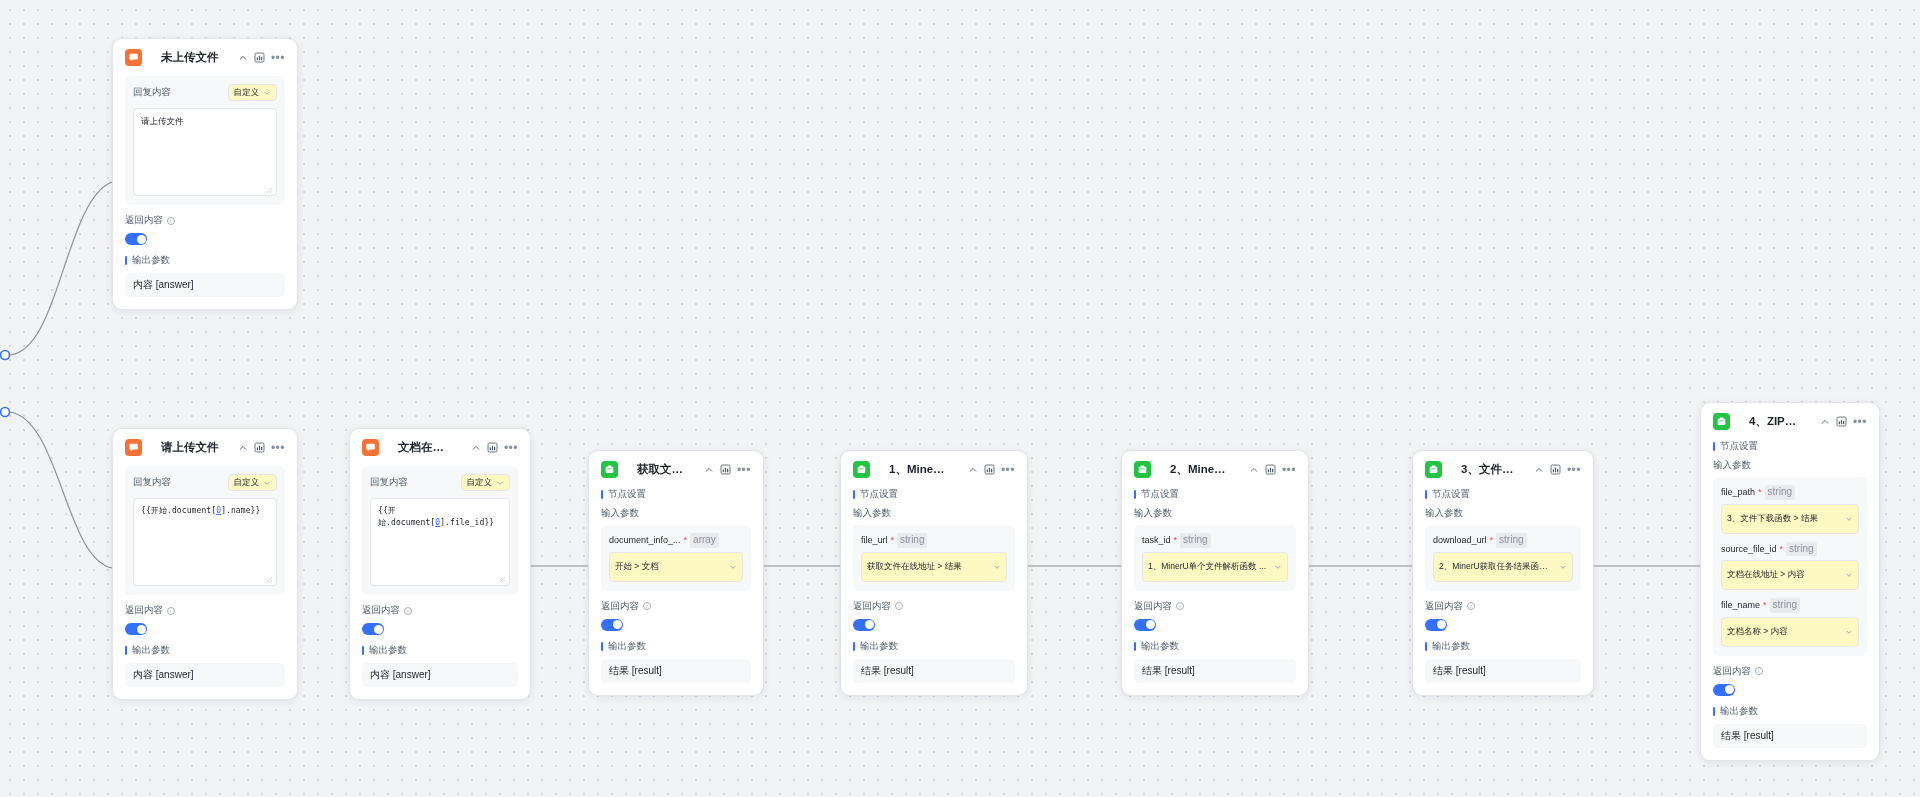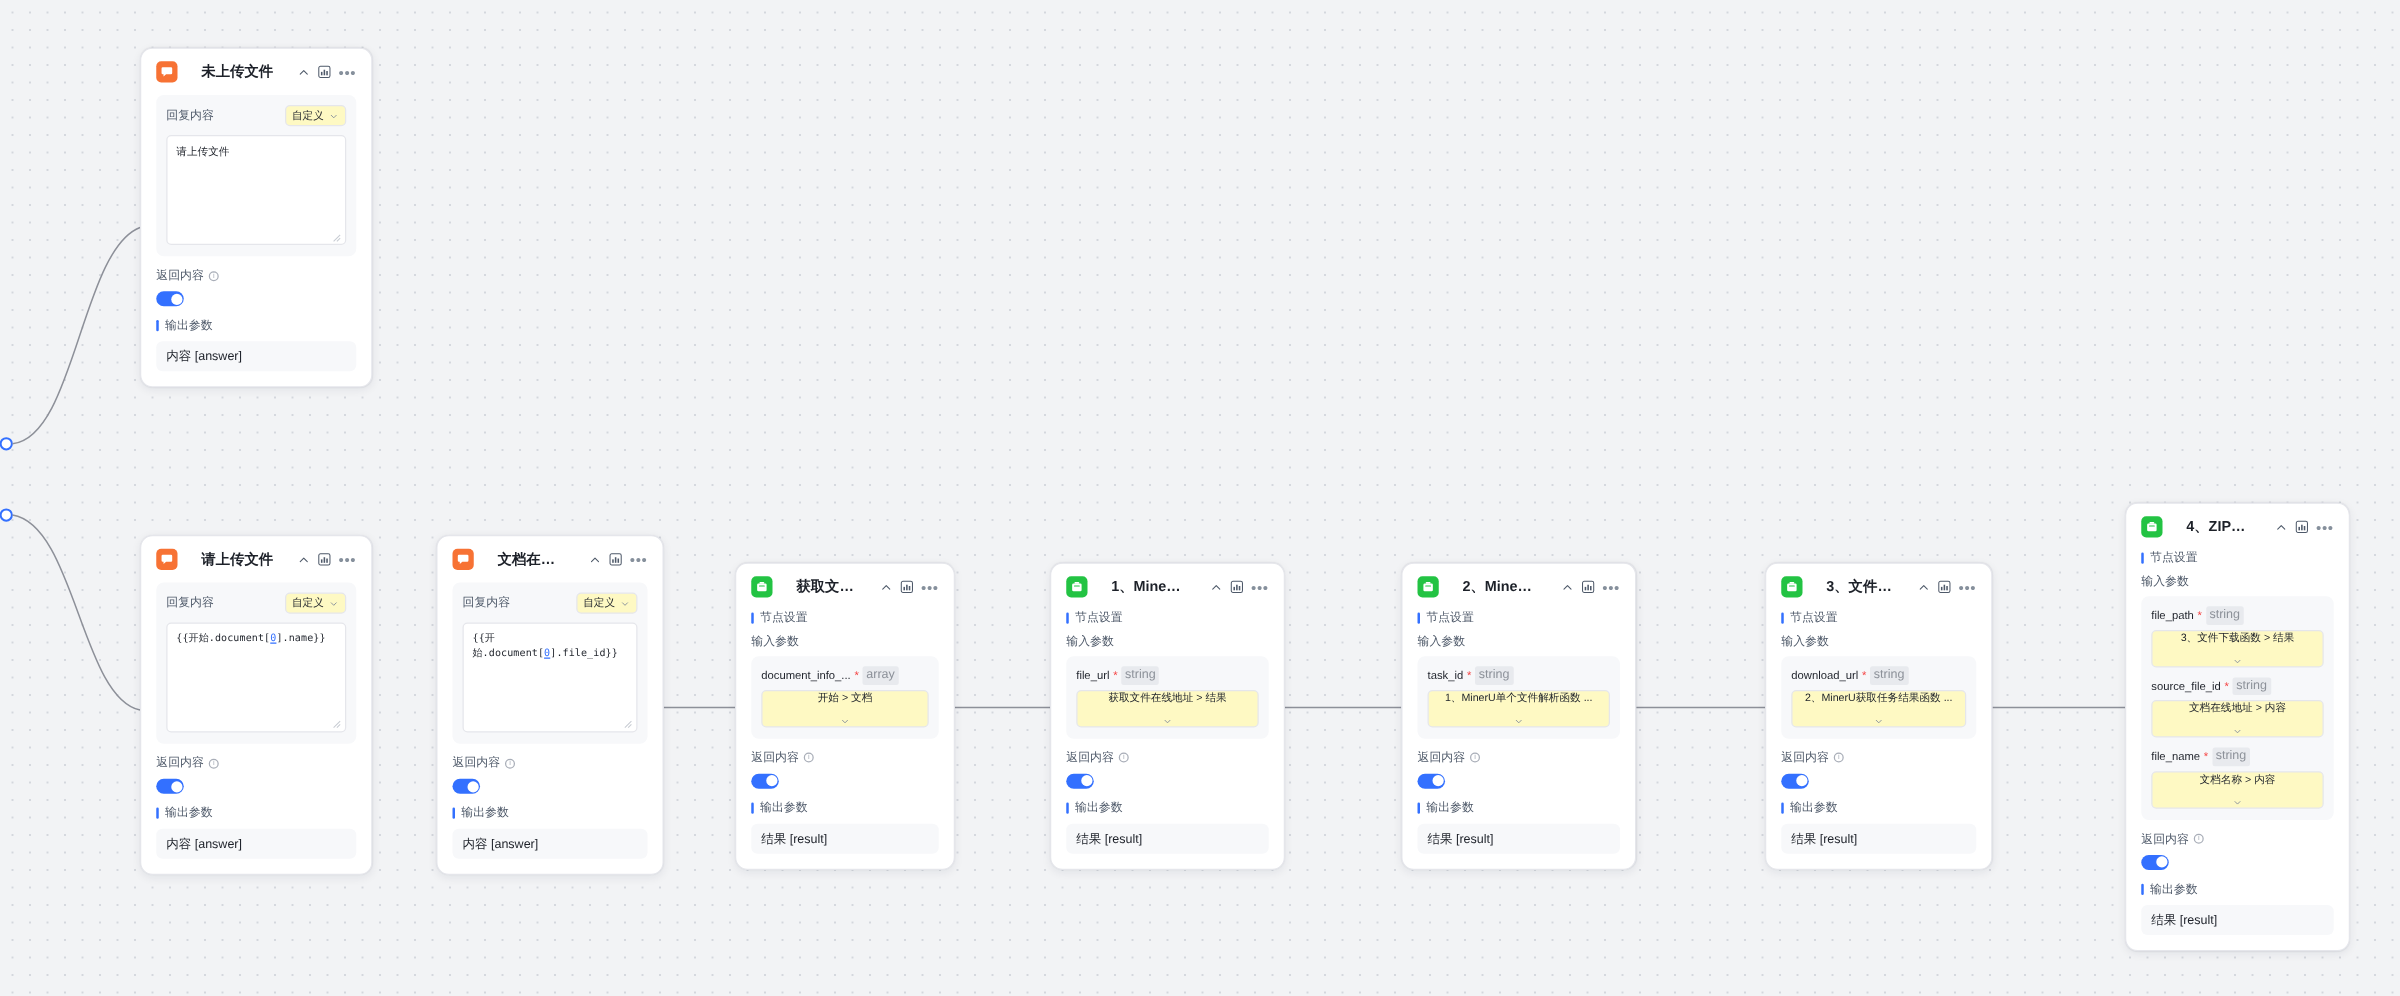--- a/index.html
+++ b/index.html
@@ -100,21 +100,21 @@
     display: flex; align-items: center; justify-content: space-between;
     gap: 4px;
     padding: 0 5px;
     font-size: 8.5px;
     color: #1d2129;
     min-width: 46px;
     cursor: pointer;
   }
   .select .val { white-space: nowrap; overflow: hidden; text-overflow: ellipsis; }
   .caret { color: #86909c; flex: none; line-height: 0; }
-  .select.wide { width: 100%; height: 30px; font-size: 8.5px; margin-top: 4px; flex-direction: column; }
+  .select.wide { width: 100%; height: 30px; font-size: 8.5px; margin-top: 4px; }
 
   
   .textarea {
     background: #ffffff;
     border: 1px solid #e5e6eb;
     border-radius: 4px;
     margin-top: 7px;
     height: 88px;
     padding: 6px 7px;
     font-size: 8.5px;

